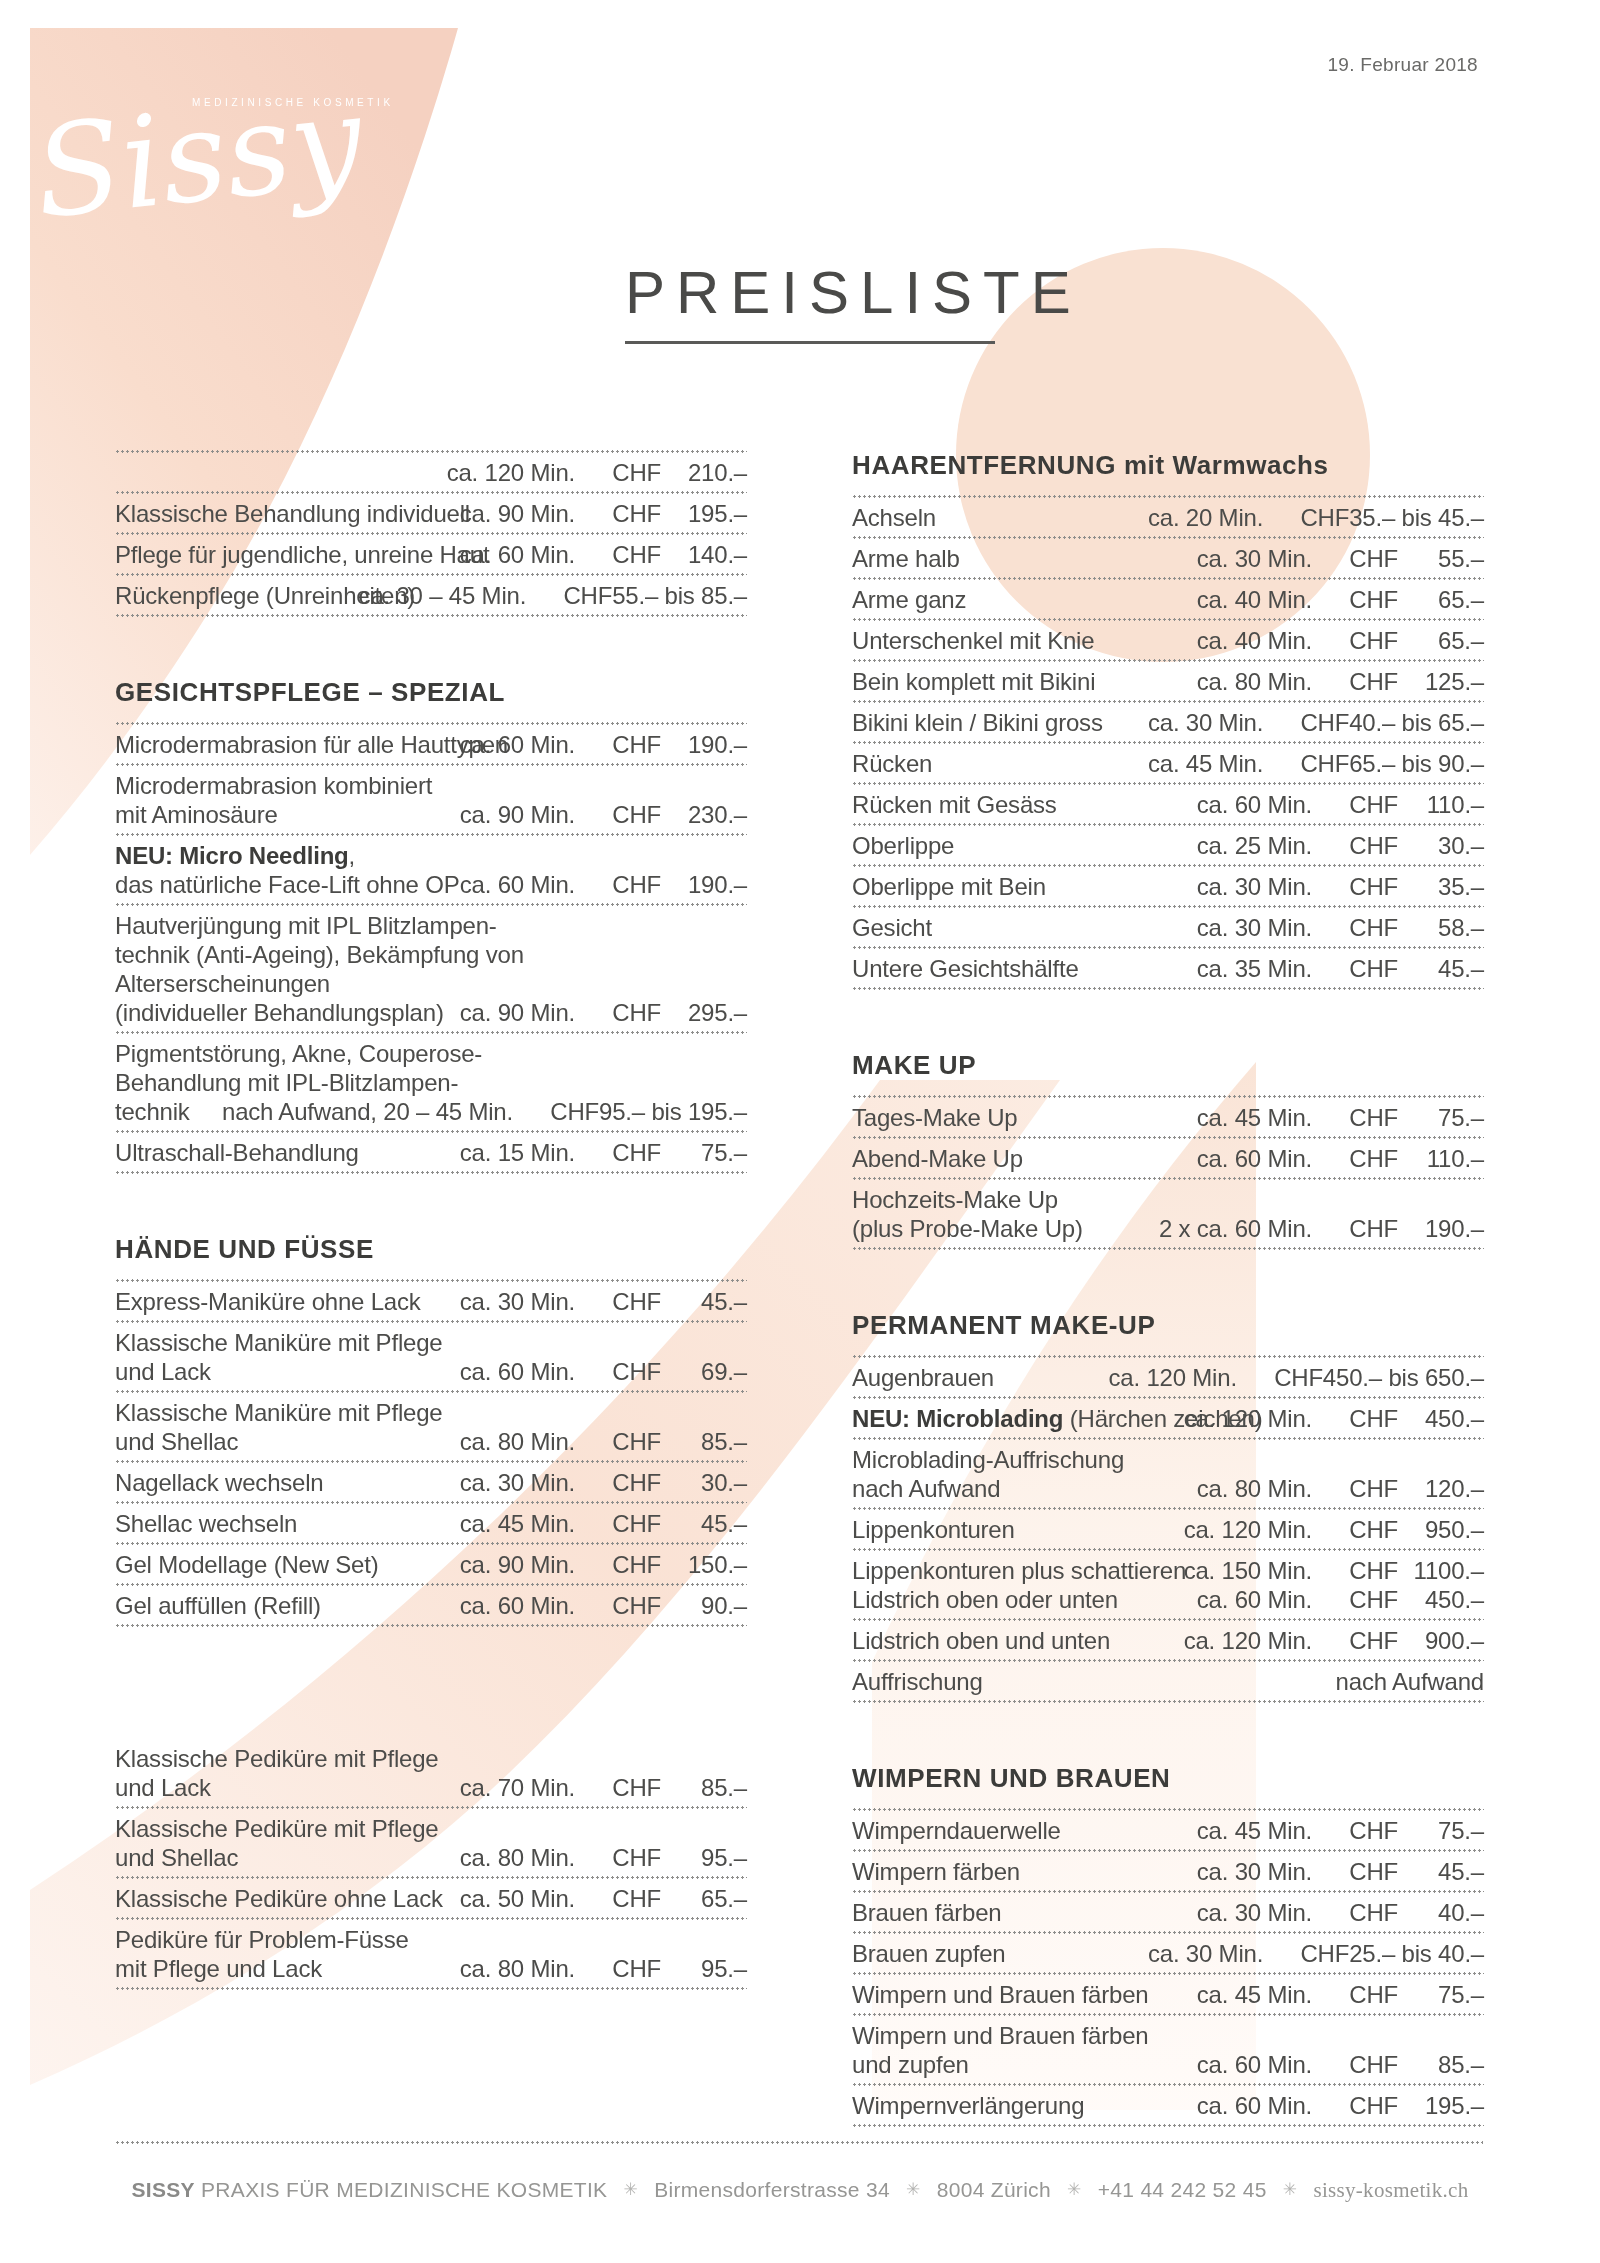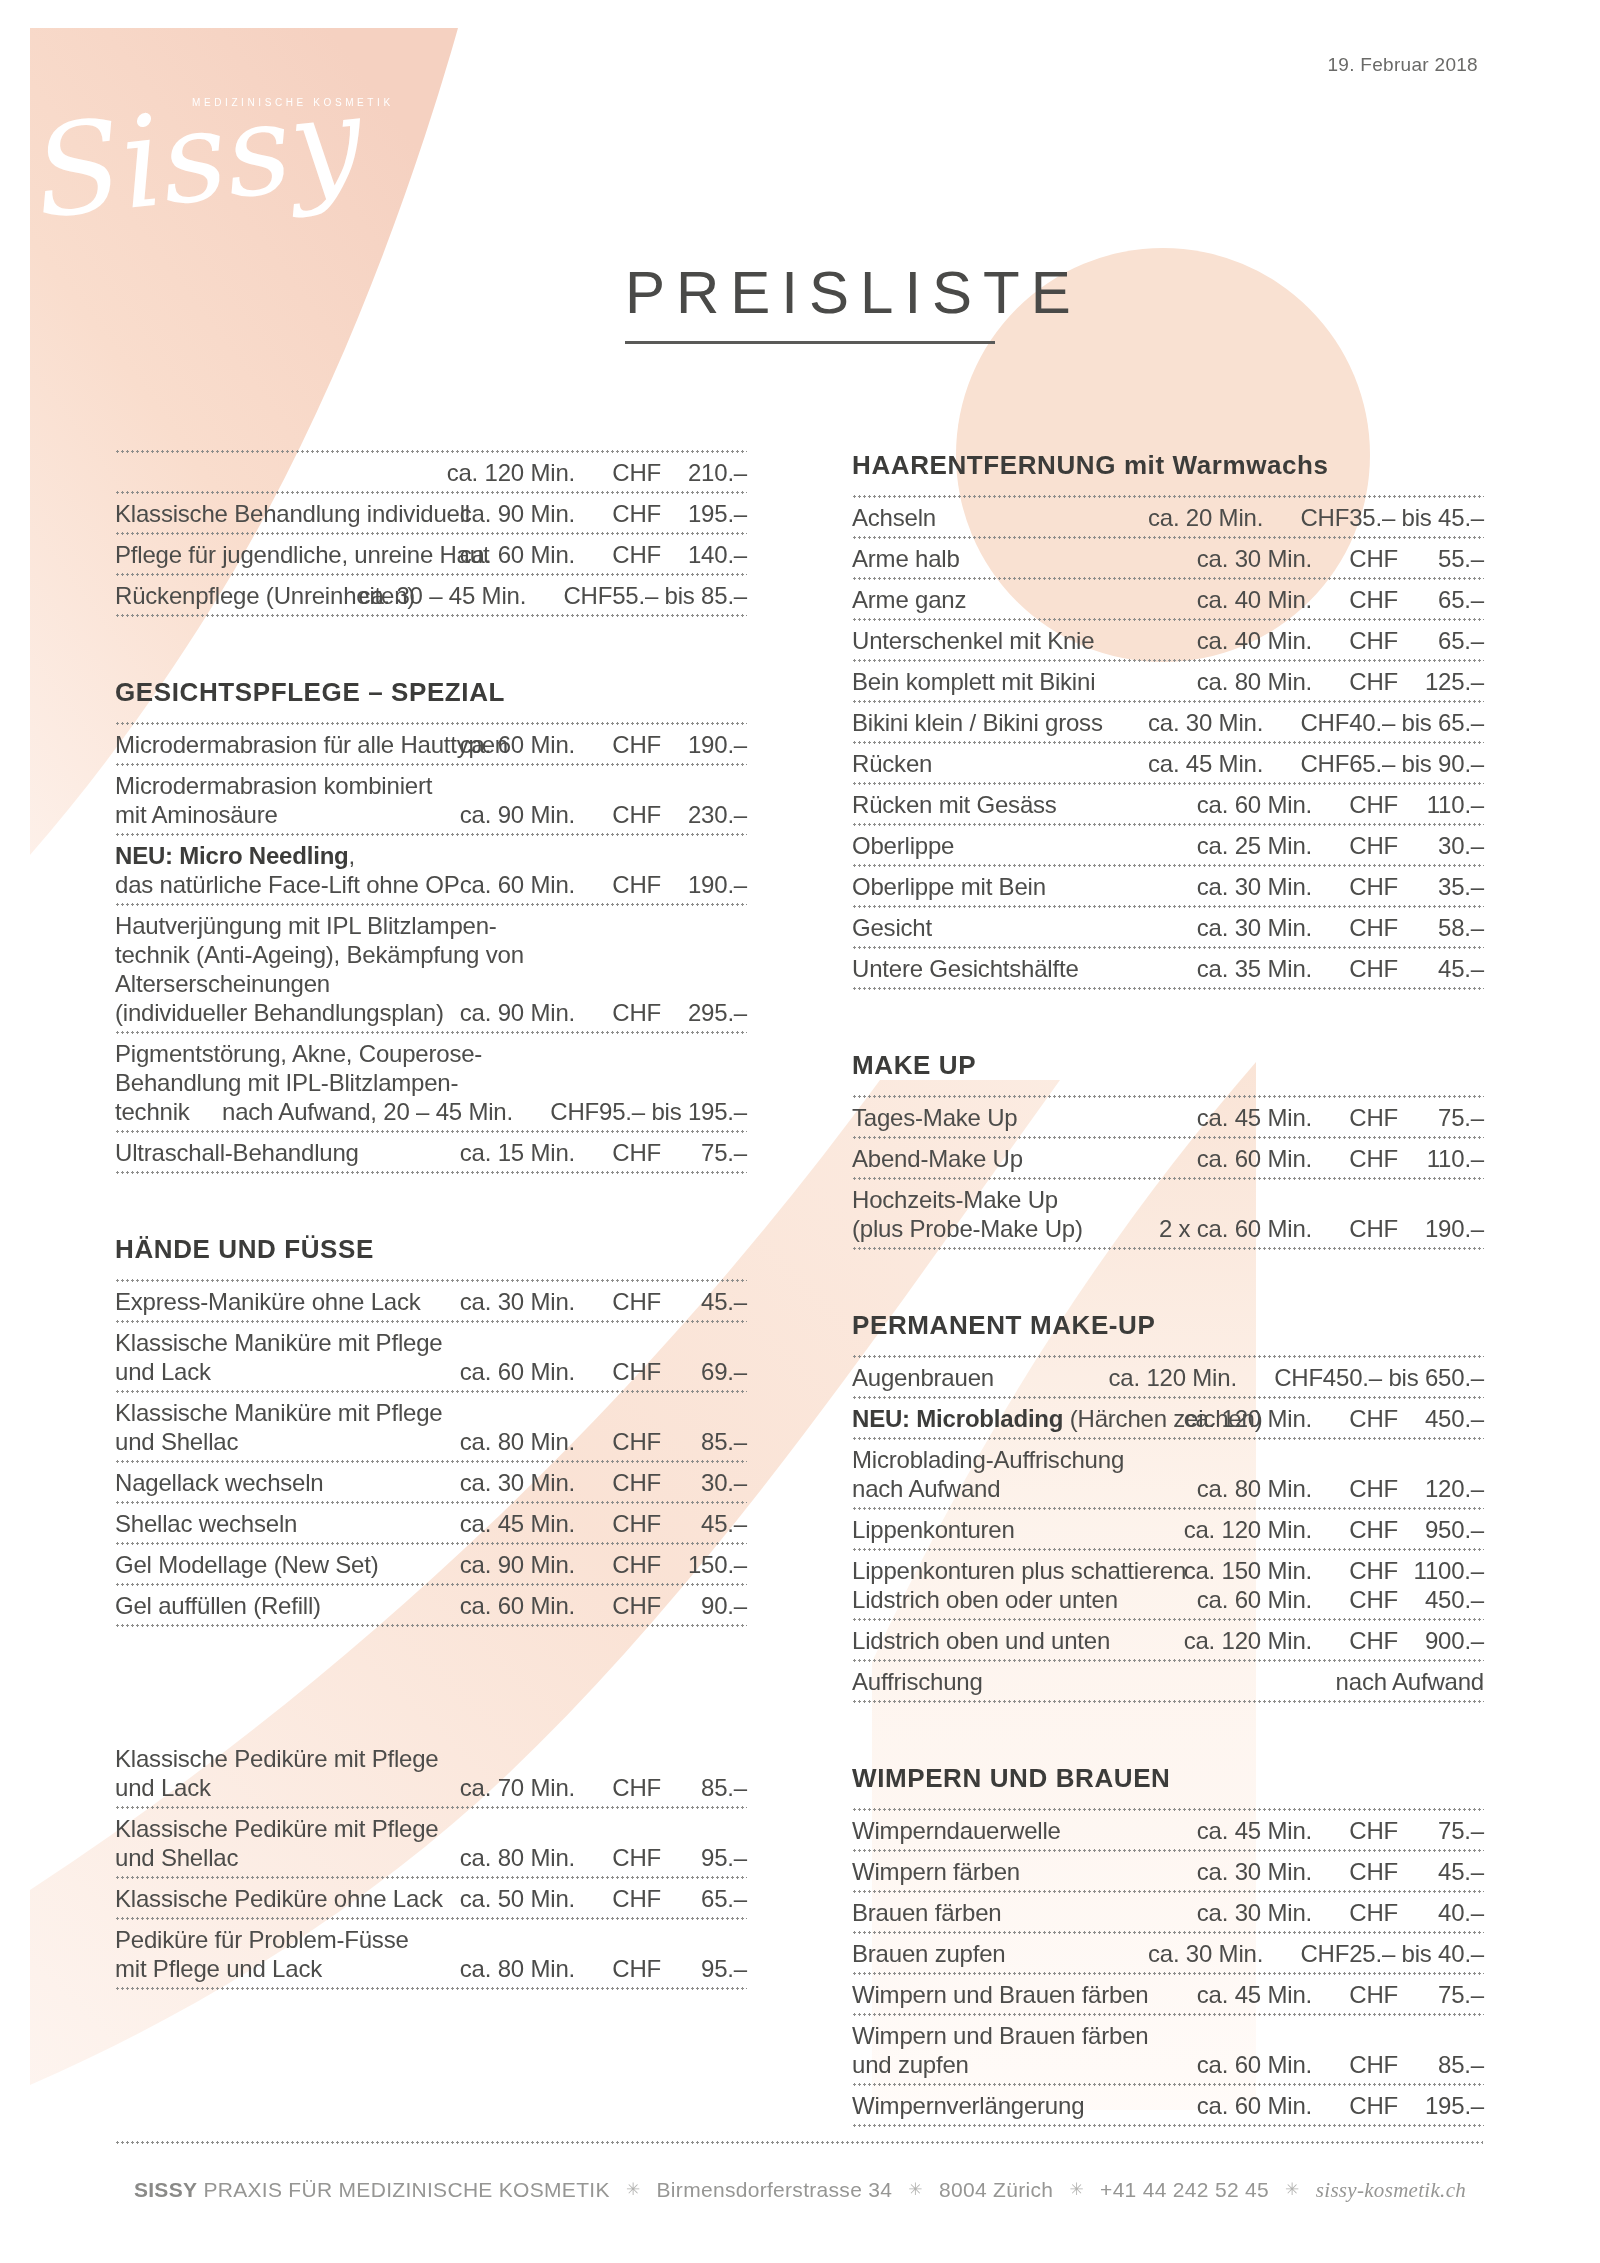--- a/index.html
+++ b/index.html
@@ -56,21 +56,21 @@
   .line .chf{flex:0 0 auto;width:86px;text-align:right;white-space:nowrap;}
   .line .price{flex:0 0 auto;min-width:86px;text-align:right;white-space:nowrap;}
   
   .footer-divider{position:absolute;left:115px;top:2141px;width:1368px;z-index:2;}
   .footer-text{
     position:absolute;left:0;top:2178px;width:1600px;z-index:2;
     text-align:center;font-size:21px;color:#969694;letter-spacing:0.3px;
   }
   .footer-text .brand{font-weight:700;color:#8a8a88;}
   .footer-text .sep{color:#b3b3b1;font-size:17px;padding:0 10px;position:relative;top:-2px;}
-  .footer-text .site{font-family:"Liberation Serif", serif;font-style:italic;text-align:right;}
+  .footer-text .site{font-family:"Liberation Serif", serif;text-align:right;}
 </style>
 </head>
 <body>
 
 <svg id="bg-art" viewBox="0 0 1600 2263" xmlns="http://www.w3.org/2000/svg">
   <defs>
     <linearGradient id="gw" x1="0.7" y1="0" x2="0" y2="1">
       <stop offset="0" stop-color="#f5d1c1"></stop>
       <stop offset="0.5" stop-color="#f9ddcd"></stop>
       <stop offset="1" stop-color="#fdf0e9"></stop>

